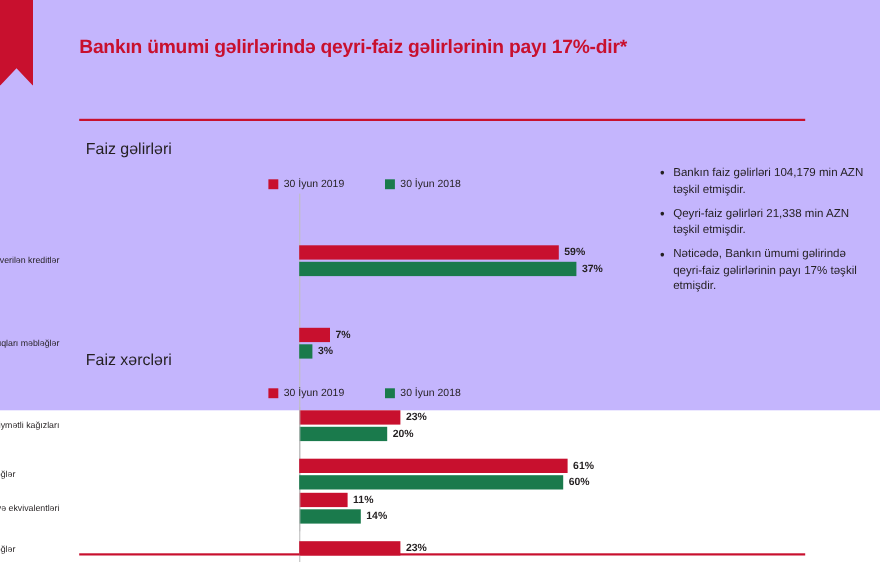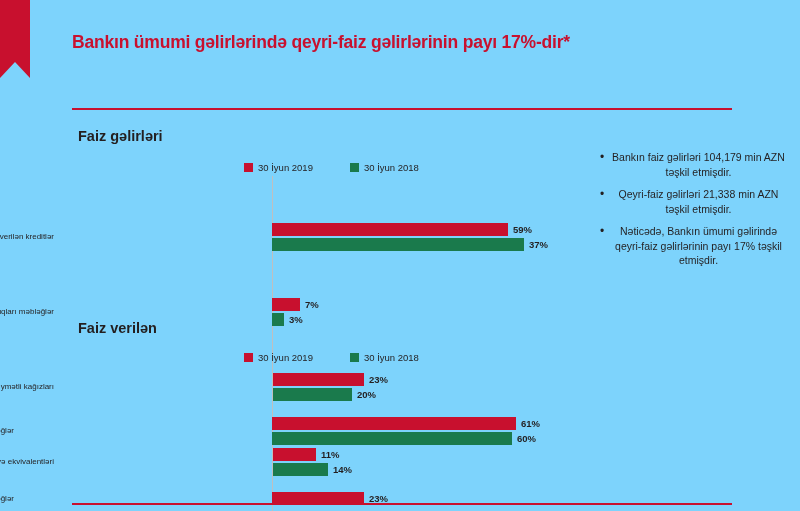--- a/index.html
+++ b/index.html
@@ -10,22 +10,22 @@
     width: 800px;
     height: 511px;
     background: #ffffff;
     font-family: "Liberation Sans", sans-serif;
     overflow: hidden;
     position: relative;
   }
   .slide {
     position: relative;
     width: 800px;
-    height: 511px;
-    background: #7dd3fc;
+    height: 373px;
+    background: #c4b5fd;
   }
   
   .corner-flag {
     position: absolute;
     left: 0;
     top: 0;
     width: 30px;
     height: 78px;
     background: #c8102e;
     clip-path: polygon(0 0, 30px 0, 30px 78px, 15px 62px, 0 78px);
@@ -44,21 +44,21 @@
     position: absolute;
     background: #c8102e;
     height: 1.5px;
   }
   .rule-top { left: 72px; top: 108px; width: 660px; }
   .rule-bottom { left: 72px; top: 503px; width: 660px; }
 
   .section-heading {
     position: absolute;
     font-size: 14.5px;
-    font-weight: bold;
+    font-weight: normal;
     color: #231f20;
   }
   .sec1-heading { left: 78px; top: 128px; }
   .sec2-heading { left: 78px; top: 320px; }
 
   
   .legend {
     position: absolute;
     display: flex;
     align-items: center;
@@ -138,21 +138,20 @@
 
   
   .bullets {
     position: absolute;
     left: 600px;
     top: 150px;
     width: 185px;
     font-size: 10.5px;
     color: #231f20;
     line-height: 1.42;
-    text-align: center;
   }
   .bullet {
     position: relative;
     padding-left: 12px;
     margin-bottom: 7px;
   }
   .bullet::before {
     content: "•";
     position: absolute;
     left: 0;
@@ -167,21 +166,21 @@
 <div class="slide">
 
   <div class="corner-flag"></div>
 
   <div class="title">Bankın ümumi gəlirlərində qeyri-faiz gəlirlərinin payı 17%-dir*</div>
 
   <div class="rule rule-top"></div>
   <div class="rule rule-bottom"></div>
 
   <div class="section-heading sec1-heading">Faiz gəlirləri</div>
-  <div class="section-heading sec2-heading">Faiz verilən</div>
+  <div class="section-heading sec2-heading">Faiz xərcləri</div>
 
   <div class="legend legend1">
     <span class="legend-item">
       <span class="legend-swatch" style="background:#c8102e"></span>
       <span>30 İyun 2019</span>
     </span>
     <span class="legend-item">
       <span class="legend-swatch" style="background:#1a7a4c"></span>
       <span>30 İyun 2018</span>
     </span>

